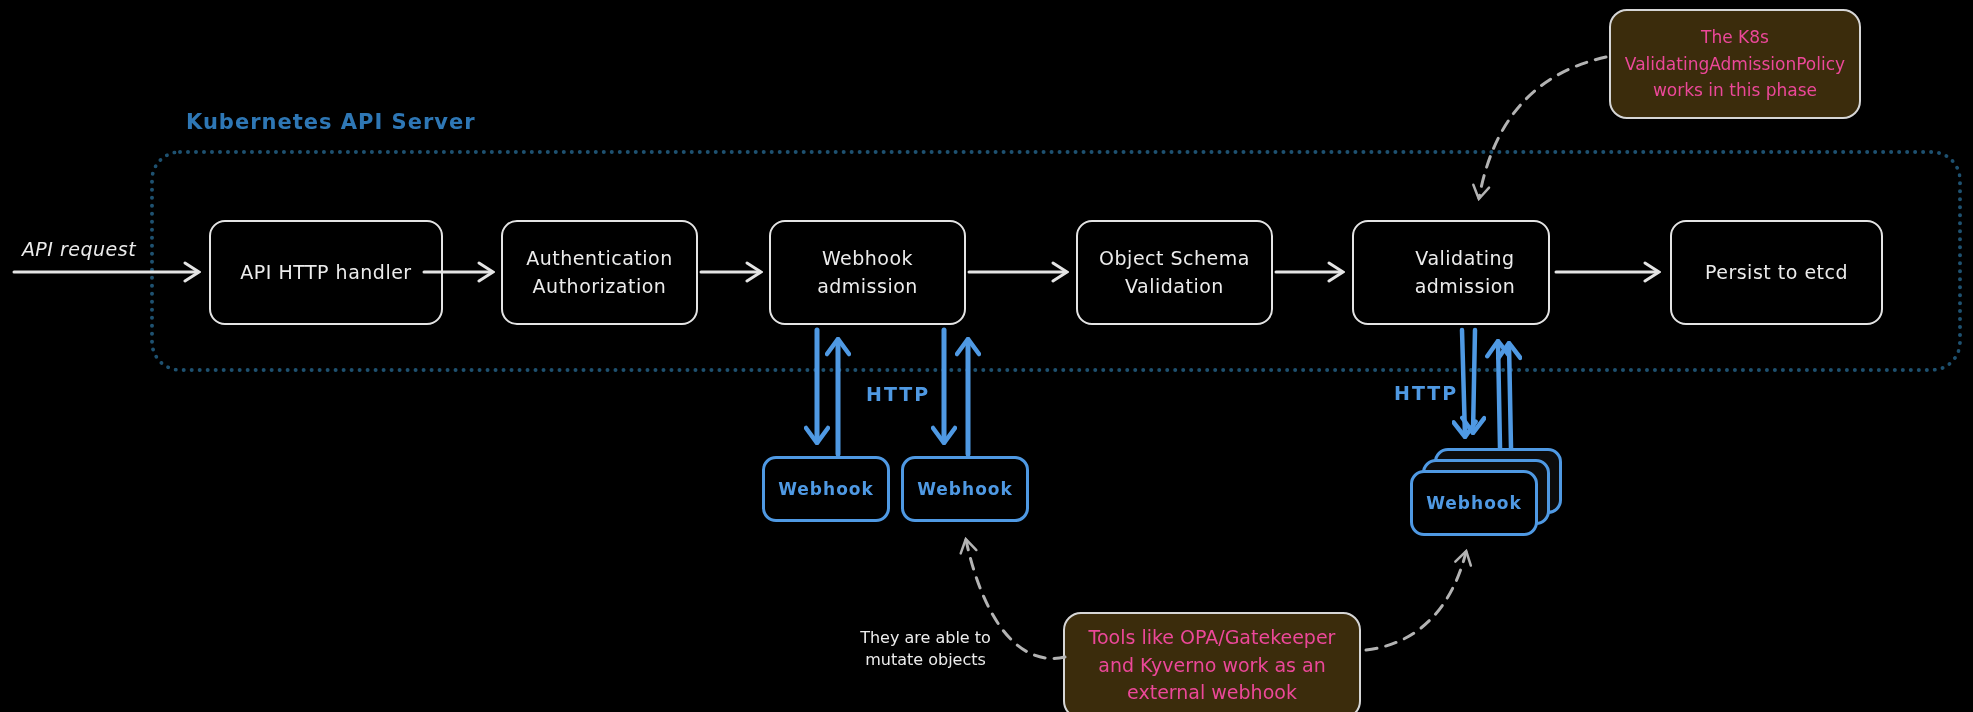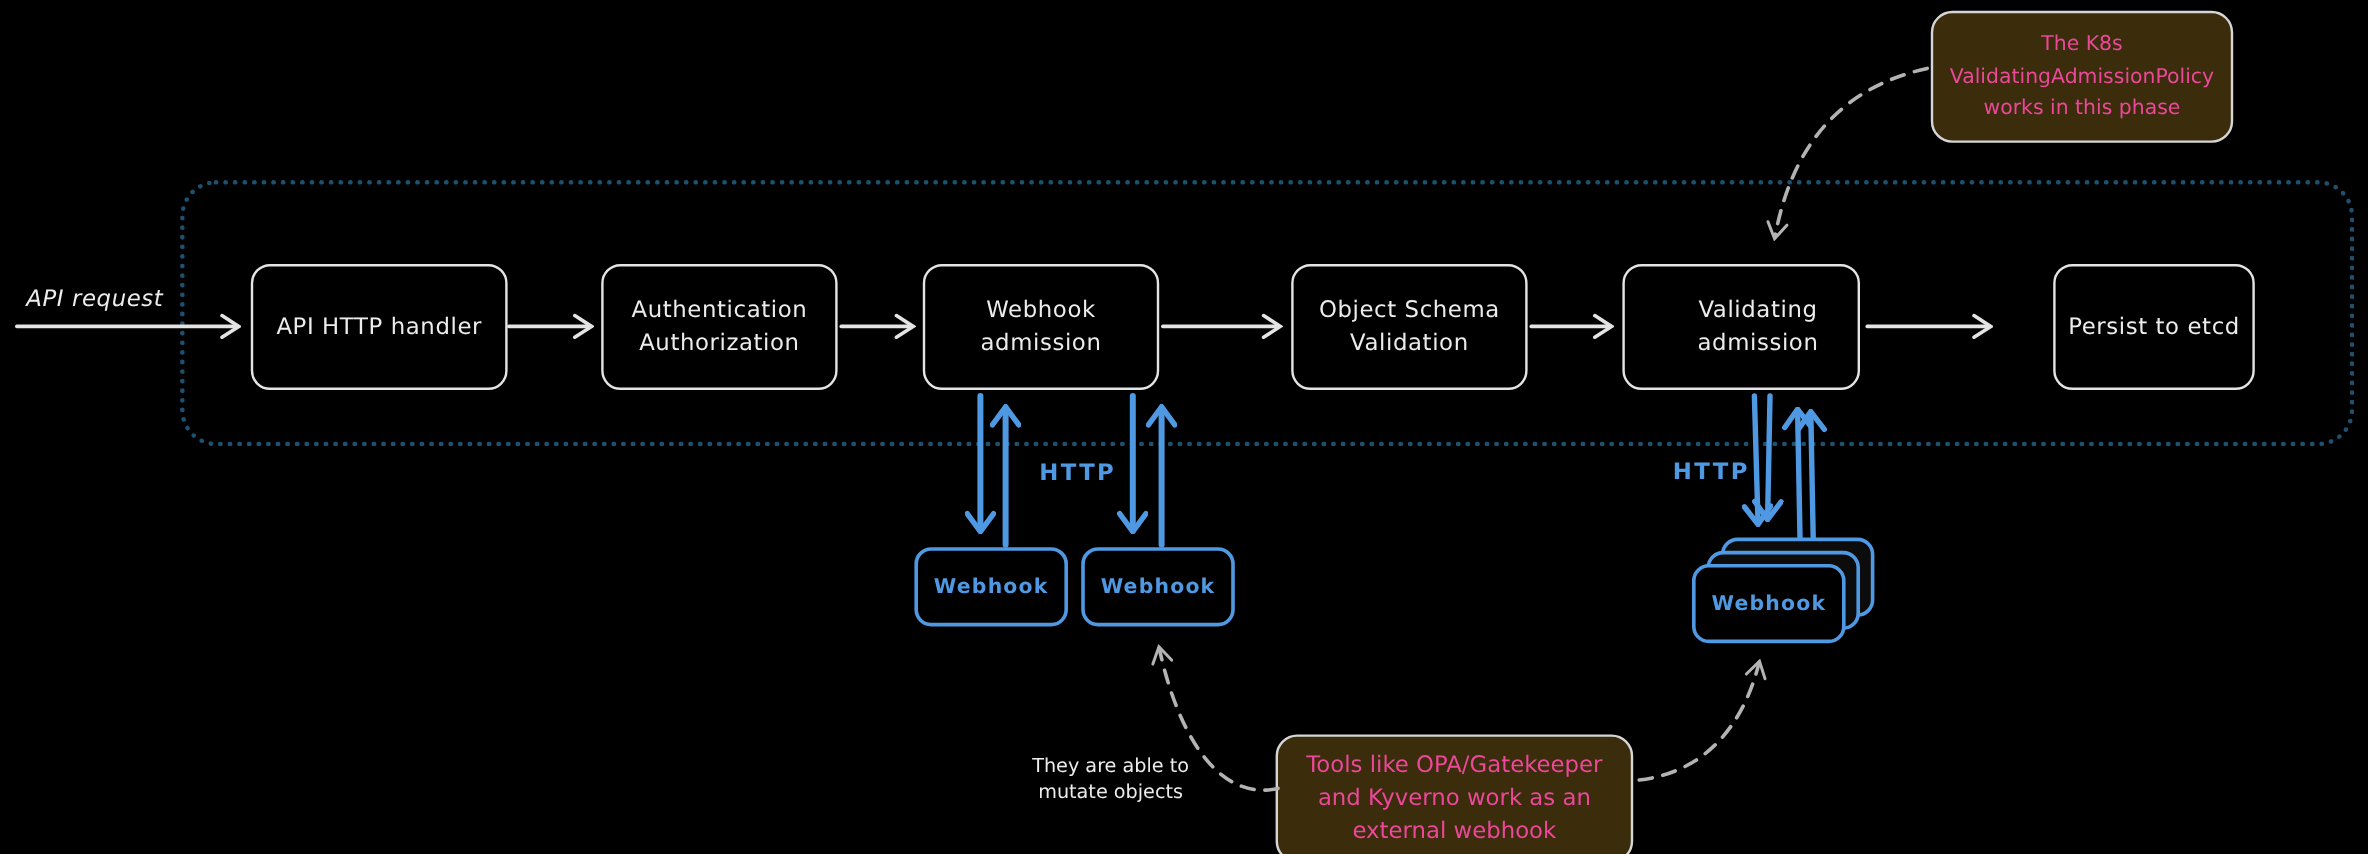--- a/index.html
+++ b/index.html
@@ -30,26 +30,26 @@
     position:absolute;left:150px;top:150px;width:1812px;height:222px;
     border:4px dotted var(--container_border);border-radius:30px;box-sizing:border-box;
   }
   .pbox{
     position:absolute;top:220px;height:105px;box-sizing:border-box;
     border:2.5px solid var(--box_border);border-radius:16px;background:var(--canvas_bg);
     color:var(--text_light);font-size:19px;letter-spacing:.5px;
     display:flex;align-items:center;justify-content:center;text-align:center;
     white-space:pre-line;line-height:1.45;
   }
-  .pbox.b1{left:209px;width:214px;}
+  .pbox.b1{left:209px;width:234px;}
   .pbox.b2{left:501px;width:197px;}
   .pbox.b3{left:769px;width:197px;}
   .pbox.b4{left:1076px;width:197px;}
   .pbox.b5{left:1352px;width:198px;padding-left:28px;}
-  .pbox.b6{left:1670px;width:168px;margin-left:41px;}
+  .pbox.b6{left:1670px;width:213px;}
   .api-request{
     position:absolute;left:14px;top:238px;width:130px;
     color:var(--text_light);font-size:19px;text-align:center;letter-spacing:.5px;font-style:italic;
   }
   .http-label{
     position:absolute;color:var(--accent_blue);
     font-size:19px;font-weight:bold;letter-spacing:2px;
   }
   .http-left{left:866px;top:383px;}
   .http-right{left:1394px;top:382px;}
@@ -76,20 +76,21 @@
     position:absolute;left:843px;top:627px;width:165px;
     color:var(--text_light);font-size:16px;text-align:center;white-space:pre-line;line-height:1.35;
   }
 </style>
 </head>
 <body>
 
 <div class="canvas">
 
   <div class="server-container"></div>
+  <div class="server-title">Kubernetes API Server</div>
 
   <div class="pbox b1">API HTTP handler</div>
   <div class="pbox b2">Authentication
 Authorization</div>
   <div class="pbox b3">Webhook admission</div>
   <div class="pbox b4">Object Schema
 Validation</div>
   <div class="pbox b5">Validating admission</div>
   <div class="pbox b6">Persist to etcd</div>
 

